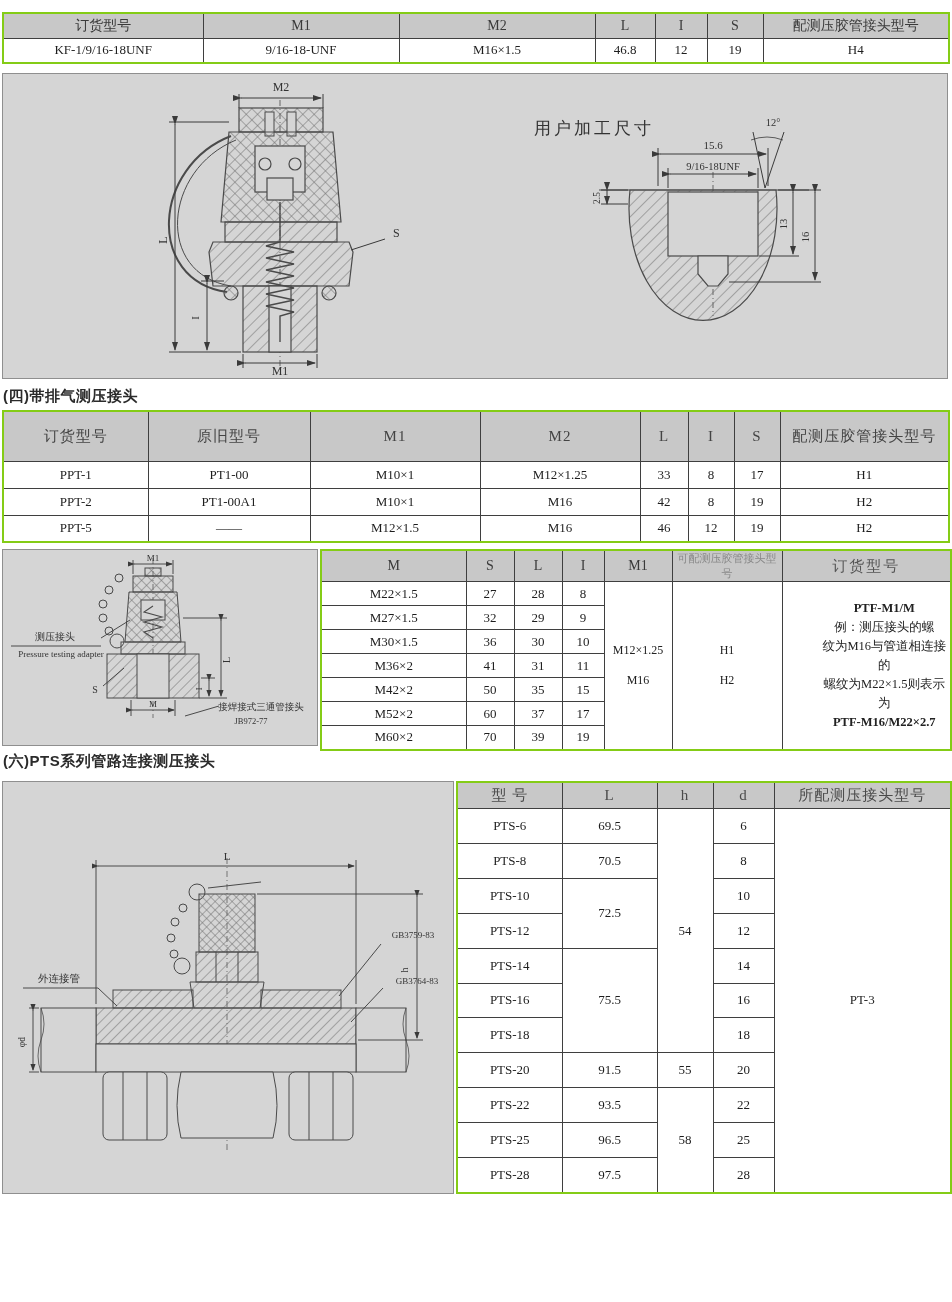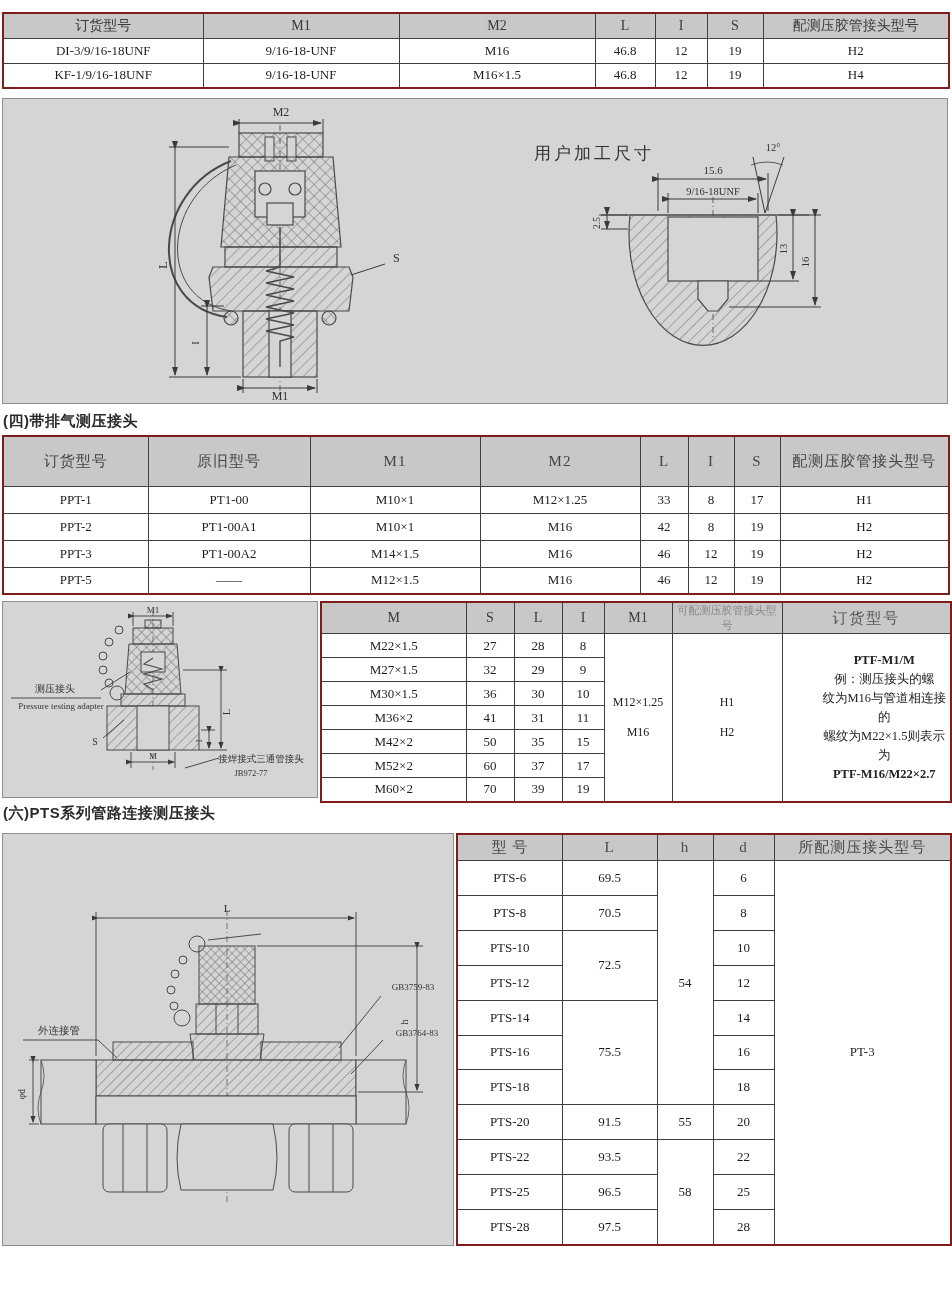--- a/index.html
+++ b/index.html
@@ -1,19 +1,19 @@
 <!DOCTYPE html>
 <html><head>
 <meta charset="utf-8">
 <style>
   html,body{margin:0;padding:0;background:#ffffff;}
   body{width:952px;font-family:"Liberation Serif",serif;color:#1d1d1d;}
   .wrap{padding:4px 0 0 0;}
   .sec-title{font-family:"Liberation Sans",sans-serif;font-weight:bold;font-size:15px;color:#2b2b2b;margin:0 0 0 3px;letter-spacing:.5px;height:19px;line-height:19px;}
-  table{border-collapse:collapse;table-layout:fixed;margin-left:2px;border:2px solid #7f1d1d;background:#fff;}
+  table{border-collapse:collapse;table-layout:fixed;margin-left:2px;border:2px solid #84cc16;background:#fff;}
   th,td{border:1px solid #3f3f3f;text-align:center;vertical-align:middle;padding:0;overflow:hidden;font-size:13px;}
   th{background:#c8c8c8;font-weight:normal;color:#3a3a3a;font-size:14px;}
   .t1{width:946px;margin-top:8px;}
   .t1 thead tr{height:25px;}
   .t1 tbody tr{height:25px;}
   .t2{width:946px;margin-top:5px;}
   .t2 thead tr{height:50px;}
   .t2 thead th{font-size:15px;color:#444;letter-spacing:1px;}
   .t2 tbody tr{height:27px;}
   .t5{width:630px;}
@@ -59,29 +59,20 @@
         <th>订货型号</th>
         <th>M1</th>
         <th>M2</th>
         <th>L</th>
         <th>I</th>
         <th>S</th>
         <th>配测压胶管接头型号</th>
       </tr>
     </thead>
     <tbody>
-      <tr>
-        <td>DI-3/9/16-18UNF</td>
-        <td>9/16-18-UNF</td>
-        <td>M16</td>
-        <td>46.8</td>
-        <td>12</td>
-        <td>19</td>
-        <td>H2</td>
-      </tr>
       <tr>
         <td>KF-1/9/16-18UNF</td>
         <td>9/16-18-UNF</td>
         <td>M16×1.5</td>
         <td>46.8</td>
         <td>12</td>
         <td>19</td>
         <td>H4</td>
       </tr>
     </tbody>
@@ -222,30 +213,20 @@
         <td>17</td>
         <td>H1</td>
       </tr>
       <tr>
         <td>PPT-2</td>
         <td>PT1-00A1</td>
         <td>M10×1</td>
         <td>M16</td>
         <td>42</td>
         <td>8</td>
-        <td>19</td>
-        <td>H2</td>
-      </tr>
-      <tr>
-        <td>PPT-3</td>
-        <td>PT1-00A2</td>
-        <td>M14×1.5</td>
-        <td>M16</td>
-        <td>46</td>
-        <td>12</td>
         <td>19</td>
         <td>H2</td>
       </tr>
       <tr>
         <td>PPT-5</td>
         <td>——</td>
         <td>M12×1.5</td>
         <td>M16</td>
         <td>46</td>
         <td>12</td>

